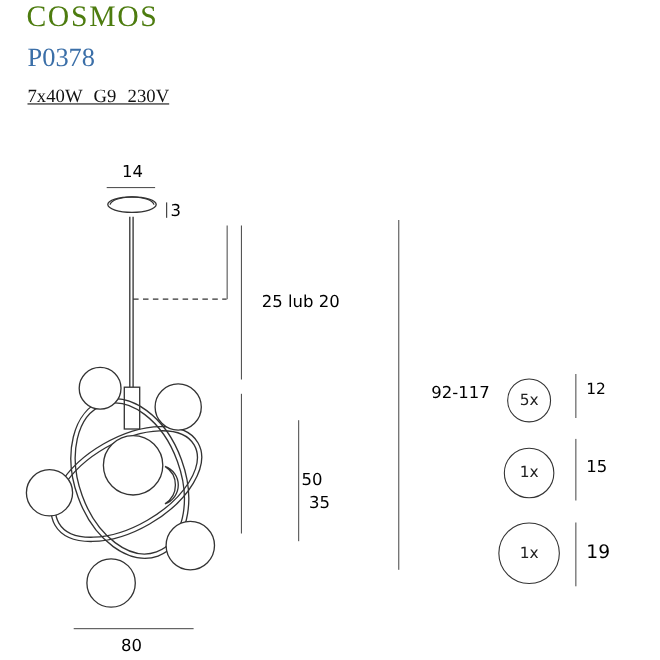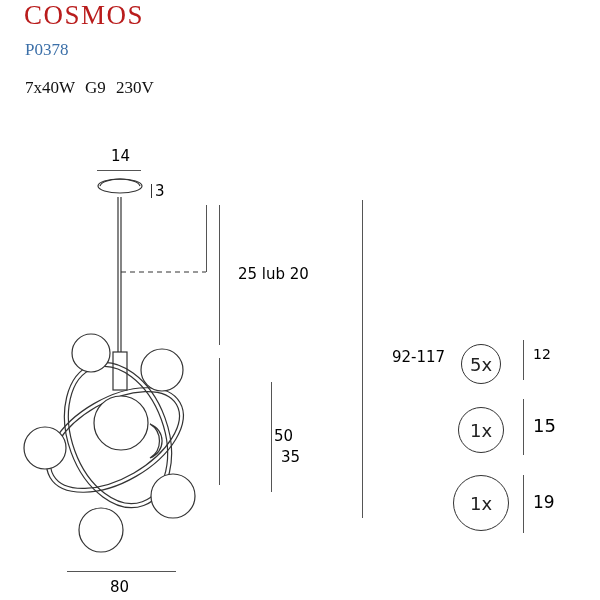--- a/index.html
+++ b/index.html
@@ -1,26 +1,26 @@
 <!DOCTYPE html>
 <html><head>
   <meta charset="utf-8">
   <style>
     html, body { margin:0; padding:0; background:#ffffff; }
     body { width:600px; height:600px; position:relative; overflow:hidden; }
     .abs { position:absolute; }
-    #title { left:24px; top:0px; font-size:27px; letter-spacing:1.5px; color:#b91c1c; font-family:"Liberation Serif", serif; }
-    #code { left:25px; top:40px; font-size:17px; color:#3b6fa8; font-family:"Liberation Serif", serif; }
-    #spec { left:25px; top:78px; font-size:17px; color:#111; font-family:"Liberation Serif", serif; word-spacing:6px; }
+    #title { left:24px; top:0px; font-size:27px; letter-spacing:1.5px; color:#4d7c0f; font-family:"Liberation Serif", serif; }
+    #code { left:25px; top:40px; font-size:24px; color:#3b6fa8; font-family:"Liberation Serif", serif; }
+    #spec { left:25px; top:78px; font-size:17px; color:#111; font-family:"Liberation Serif", serif; word-spacing:6px;text-decoration:underline; }
     .dim { font-family:"DejaVu Sans", sans-serif; font-size:15px; color:#000000; }
     .vline { position:absolute; width:1px; background:#555; }
     .hline { position:absolute; height:1px; background:#555; }
     .bulb { position:absolute; border:1px solid #333; border-radius:50%; box-sizing:border-box;
             display:flex; align-items:center; justify-content:center;
-            font-family:"DejaVu Sans", sans-serif; font-size:18px; color:#222; }
+            font-family:"DejaVu Sans", sans-serif; font-size:14px; color:#222; }
     svg { position:absolute; left:0; top:0; }
   </style>
 </head>
 <body>
 
 <div id="title" class="abs">COSMOS</div>
 <div id="code" class="abs">P0378</div>
 <div id="spec" class="abs">7x40W  G9  230V</div>
 
 <svg width="600" height="600">
@@ -70,17 +70,17 @@
 
 <div class="vline" style="left:362px;top:200px;height:318px;"></div>
 <div class="abs dim" style="left:392px;top:348px;">92-117</div>
 
 <div class="bulb" style="left:461px;top:344px;width:40px;height:40px;">5x</div>
 <div class="vline" style="left:523px;top:340px;height:40px;"></div>
 <div class="abs dim" style="left:533px;top:346px;font-size:14px;">12</div>
 
 <div class="bulb" style="left:458px;top:407px;width:46px;height:46px;">1x</div>
 <div class="vline" style="left:523px;top:399px;height:56px;"></div>
-<div class="abs dim" style="left:533px;top:415px;font-size:18px;">15</div>
+<div class="abs dim" style="left:533px;top:415px;font-size:15px;">15</div>
 
 <div class="bulb" style="left:453px;top:475px;width:56px;height:56px;">1x</div>
 <div class="vline" style="left:523px;top:475px;height:58px;"></div>
 <div class="abs dim" style="left:533px;top:492px;font-size:17px;">19</div>
 
 </body></html>

